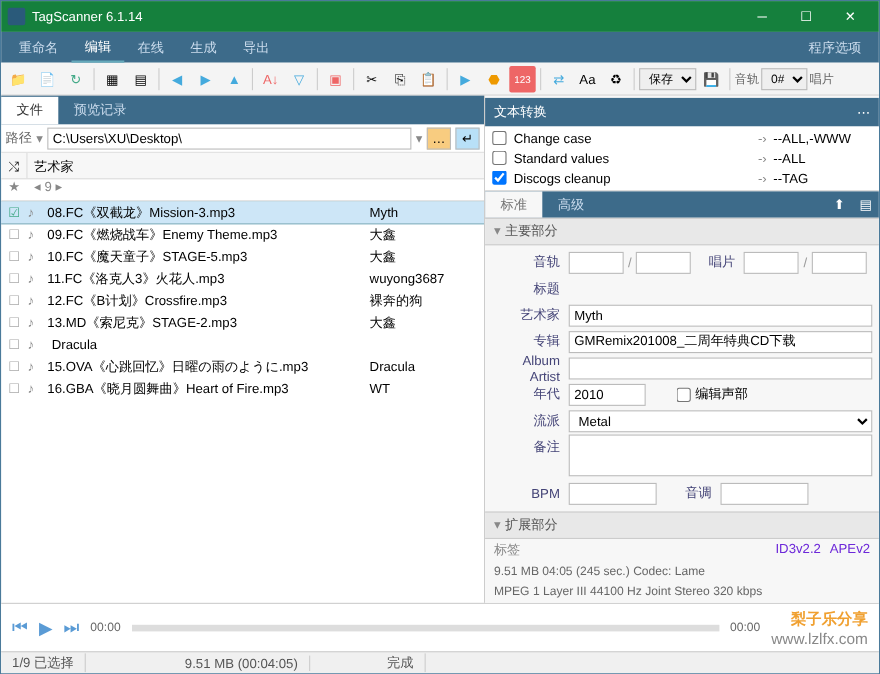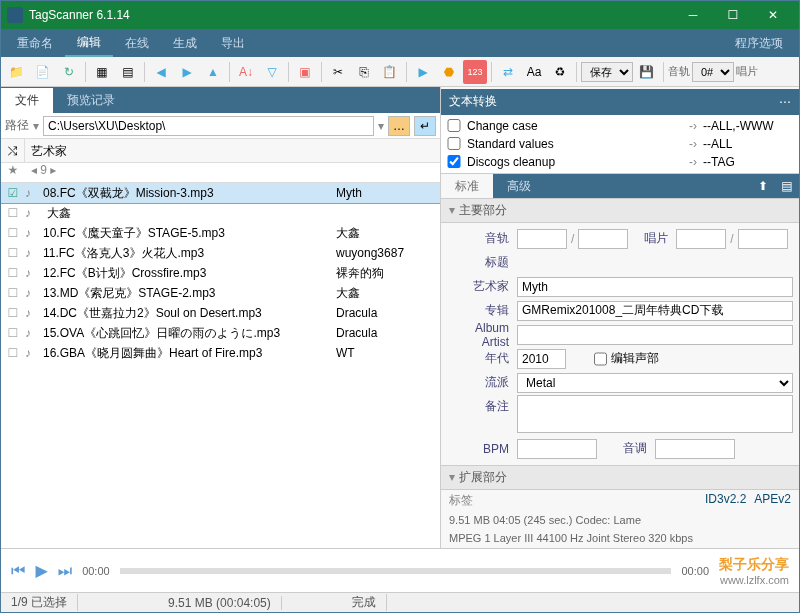--- a/index.html
+++ b/index.html
@@ -77,29 +77,29 @@
 .form-row input, .form-row select { height:20px; border:1px solid #bbb; padding:0 4px; background:#fff;}
 .form-row .f-full{flex:1;}
 .form-row .f-sm{width:50px;}
 .form-row .sep{color:#999;}
 .form-row textarea{flex:1;height:38px;border:1px solid #bbb;resize:none;}
 .form-row.tall{height:42px;align-items:flex-start;}
 .form-row.tall .lbl{padding-top:3px;}
 
 .tag-footer { padding:2px 8px; color:#888; font-size:11px; display:flex;}
 .tag-footer .sp{flex:1;}
-.tag-footer .idv{color:#0c4a6e;cursor:pointer;margin-left:8px;}
+.tag-footer .idv{color:#6d28d9;cursor:pointer;margin-left:8px;}
 .info-line { padding:2px 8px; color:#666; font-size:11px; line-height:14px;}
 
 .player { height:44px; background:#fff; border-top:1px solid #ccc; display:flex; align-items:center; padding:0 10px; gap:10px;}
 .pl-btn { color:#5a9bd5; cursor:pointer; font-size:16px;}
 .pl-track { flex:1; height:6px; background:#ddd; position:relative;}
 .pl-time{font-size:11px;color:#666;}
 .brand{font-size:14px;font-weight:bold;color:#f0a030;text-shadow:1px 1px #fff;}
-.brand-sub{font-size:11px;color:#888;}
+.brand-sub{font-size:14px;color:#888;}
 
 .status { height:20px; background:#f0f0f0; border-top:1px solid #ccc; display:flex; align-items:center; font-size:11px; color:#555;}
 .status .cell{padding:0 10px; border-right:1px solid #ccc;}
 </style>
 </head>
 <body>
 
 <div class="title-bar">
   <div class="app-icon"></div>
   <div class="title">TagScanner 6.1.14</div>
@@ -181,20 +181,21 @@
     <div class="file-list" id="file-list">
         <div class="file-row sel">
           <span class="chk on"></span>
     <span class="icon">♪</span>
     <span class="fname">08.FC《双截龙》Mission-3.mp3</span>
     <span class="artist">Myth</span>
         </div>
         <div class="file-row">
           <span class="chk "></span>
     <span class="icon">♪</span>
+    <span class="fname">09.FC《燃烧战车》Enemy Theme.mp3</span>
     <span class="artist">大鑫</span>
         </div>
         <div class="file-row">
           <span class="chk "></span>
     <span class="icon">♪</span>
     <span class="fname">10.FC《魔天童子》STAGE-5.mp3</span>
     <span class="artist">大鑫</span>
         </div>
         <div class="file-row">
           <span class="chk "></span>
@@ -210,21 +211,20 @@
         </div>
         <div class="file-row">
           <span class="chk "></span>
     <span class="icon">♪</span>
     <span class="fname">13.MD《索尼克》STAGE-2.mp3</span>
     <span class="artist">大鑫</span>
         </div>
         <div class="file-row">
           <span class="chk "></span>
     <span class="icon">♪</span>
-    <span class="fname">14.DC《世嘉拉力2》Soul on Desert.mp3</span>
     <span class="artist">Dracula</span>
         </div>
         <div class="file-row">
           <span class="chk "></span>
     <span class="icon">♪</span>
     <span class="fname">15.OVA《心跳回忆》日曜の雨のように.mp3</span>
     <span class="artist">Dracula</span>
         </div>
         <div class="file-row">
           <span class="chk "></span>
@@ -292,21 +292,21 @@
       <div class="form-row">
         <span class="lbl">专辑</span>
         <input class="f-full" value="GMRemix201008_二周年特典CD下载" style="">
       </div>
       <div class="form-row">
         <span class="lbl">Album Artist</span>
         <input class="f-full" style="">
       </div>
       <div class="form-row">
         <span class="lbl">年代</span>
-        <input style="width: 49px;" value="2010">
+        <input style="width: 70px;" value="2010">
         <span style="width:20px"></span>
         <input type="checkbox" style="">
         <span>编辑声部</span>
       </div>
       <div class="form-row">
         <span class="lbl">流派</span>
         <select class="f-full"><option>Metal</option></select>
       </div>
       <div class="form-row tall">
         <span class="lbl">备注</span>

